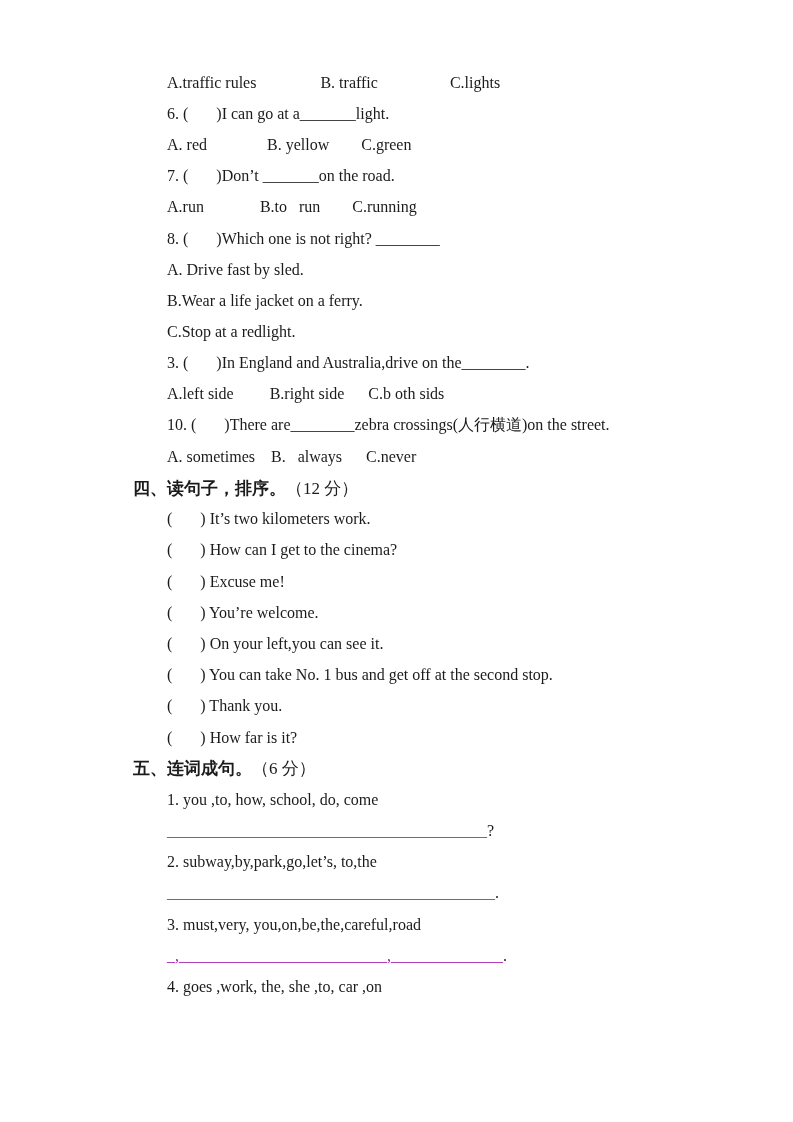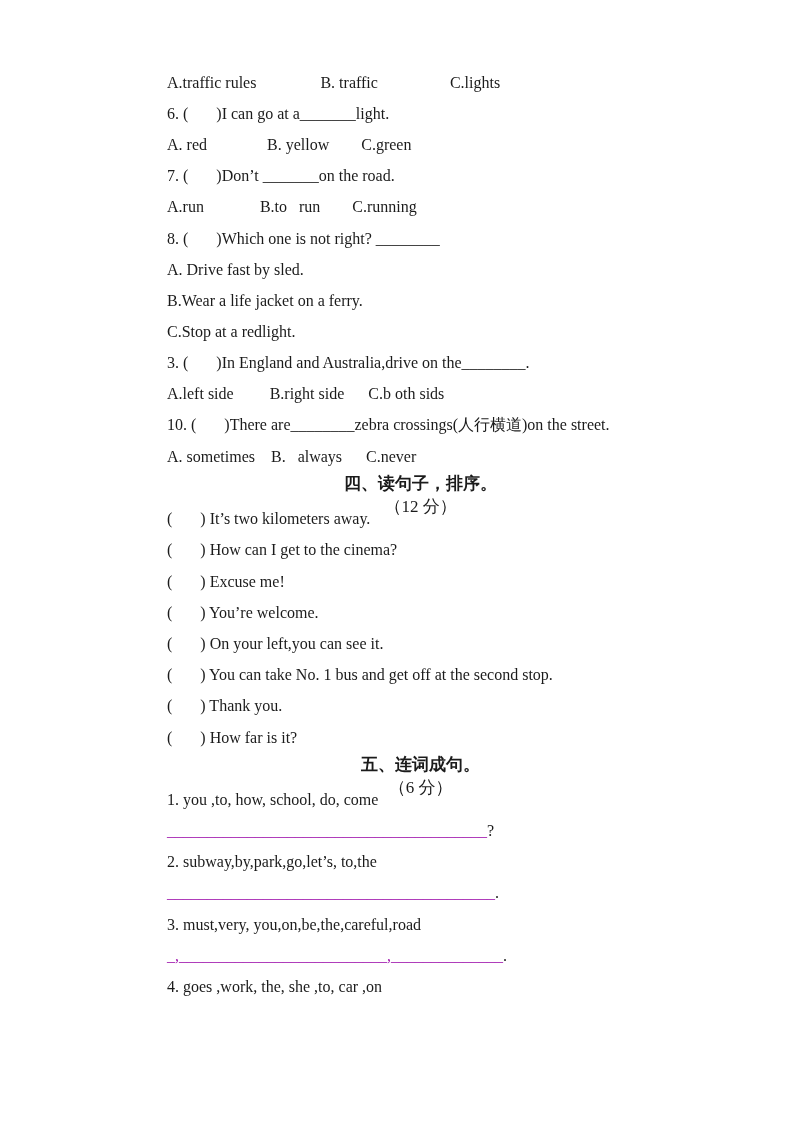--- a/index.html
+++ b/index.html
@@ -5,21 +5,21 @@
   html,body{margin:0;padding:0;}
   body{
     width:793px;height:1122px;background:#ffffff;position:relative;overflow:hidden;
     font-family:"Liberation Serif","DejaVu Serif",serif;color:#1b1b1b;
   }
   .doc{position:absolute;top:67px;left:0;width:693px;margin-left:15px;}
   .line{
     height:31.2px;display:flex;align-items:center;
     padding-left:152px;font-size:16px;white-space:pre;
   }
-  .line.heading{padding-left:118px;font-size:17px;flex-direction:column;}
+  .line.heading{padding-left:118px;font-size:17px;}
   .heading .hd{font-weight:bold;}
   .heading .score{font-weight:normal;}
   .blank-u{color:#a21caf;}
   .blank-tail{color:#1b1b1b;}
 </style>
 </head>
 <body>
 
 <div class="doc">
 
@@ -34,21 +34,21 @@
   <div class="line">C.Stop at a redlight.</div>
   <div class="line">3. (       )In England and Australia,drive on the________.</div>
   <div class="line">A.left side         B.right side      C.b oth sids</div>
   <div class="line">10. (       )There are________zebra crossings(人行横道)on the street.</div>
   <div class="line">A. sometimes    B.   always      C.never</div>
 
   <div class="line heading">
     <span class="hd">四、读句子，排序。</span><span class="score">（12 分）</span>
   </div>
 
-  <div class="line">(       ) It’s two kilometers away.</div>
+  <div class="line">(       ) It’s two kilometers work.</div>
   <div class="line">(       ) How can I get to the cinema?</div>
   <div class="line">(       ) Excuse me!</div>
   <div class="line">(       ) You’re welcome.</div>
   <div class="line">(       ) On your left,you can see it.</div>
   <div class="line">(       ) You can take No. 1 bus and get off at the second stop.</div>
   <div class="line">(       ) Thank you.</div>
   <div class="line">(       ) How far is it?</div>
 
   <div class="line heading">
     <span class="hd">五、连词成句。</span><span class="score">（6 分）</span>

